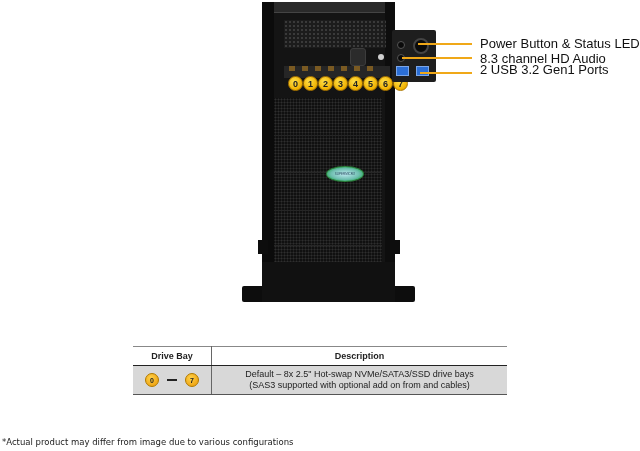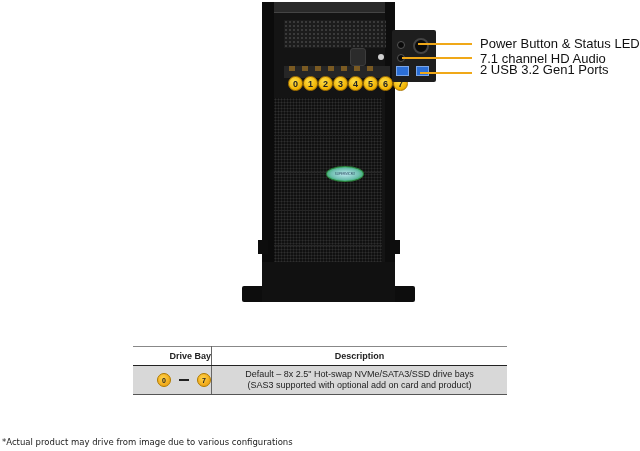--- a/index.html
+++ b/index.html
@@ -33,21 +33,21 @@
   .foot{position:absolute;background:#0d0d0d;}
 
   
   .callout-line{position:absolute;height:2px;background:#f0a818;}
   .callout-text{position:absolute;left:480px;font-size:13px;color:#111;white-space:nowrap;line-height:14px;}
 
   
   table.bays{position:absolute;left:133px;top:346px;width:374px;border-collapse:collapse;font-size:9px;color:#222;}
   table.bays th{background:#ffffff;font-weight:bold;height:18px;border-top:1px solid #888;border-bottom:1.5px solid #222;padding:0;}
   table.bays td{background:#d8d8d8;height:28px;border-bottom:1.5px solid #555;padding:0;text-align:center;line-height:11px;}
-  table.bays th.c1,table.bays td.c1{width:78px;border-right:1px solid #666;text-align:right;}
+  table.bays th.c1,table.bays td.c1{width:78px;border-right:1px solid #666;}
   .tb-num{display:inline-flex;width:12px;height:12px;border-radius:50%;background:radial-gradient(circle at 40% 35%,#ffd24a,#f0a818 70%);
     border:1px solid #b07a00;font-size:7px;font-weight:bold;align-items:center;justify-content:center;vertical-align:middle;color:#222;}
   .tb-dash{display:inline-block;width:10px;height:2px;background:#222;vertical-align:middle;margin:0 8px;}
 
   .footnote{position:absolute;left:2px;top:437px;font-family:"DejaVu Sans",sans-serif;font-size:8.5px;color:#222;}
 </style>
 </head>
 <body>
 
 <div class="server">
@@ -96,36 +96,36 @@
 <div class="foot" style="left:258px;top:240px;width:10px;height:14px;"></div>
 <div class="foot" style="left:392px;top:240px;width:8px;height:14px;"></div>
 <div class="foot" style="left:242px;top:286px;width:30px;height:16px;border-radius:2px;"></div>
 <div class="foot" style="left:385px;top:286px;width:30px;height:16px;border-radius:2px;"></div>
 <div class="foot" style="left:262px;top:262px;width:133px;height:40px;background:#111;"></div>
 
 <div class="callout-line" style="left:418px;top:43px;width:54px;"></div>
 <div class="callout-line" style="left:402px;top:57px;width:70px;"></div>
 <div class="callout-line" style="left:420px;top:72px;width:52px;"></div>
 <div class="callout-text" style="top:37px">Power Button &amp; Status LEDs</div>
-<div class="callout-text" style="top:52px">7.1 channel HD Audio</div>
+<div class="callout-text" style="top:52px">8.3 channel HD Audio</div>
 <div class="callout-text" style="top:63px">2 USB 3.2 Gen1 Ports</div>
 
 <table class="bays">
   <thead>
     <tr>
       <th class="c1">Drive Bay</th>
       <th>Description</th>
     </tr>
   </thead>
   <tbody>
     <tr>
       <td class="c1">
         <span class="tb-num">0</span><span class="tb-dash"></span><span class="tb-num">7</span>
       </td>
       <td>
         <div>Default – 8x 2.5" Hot-swap NVMe/SATA3/SSD  drive bays</div>
-        <div>(SAS3 supported with optional add on card and product)</div>
+        <div>(SAS3 supported with optional add on from and cables)</div>
       </td>
     </tr>
   </tbody>
 </table>
 
-<div class="footnote">*Actual product may drive from image due to various configurations</div>
+<div class="footnote">*Actual product may differ from image due to various configurations</div>
 
 </body></html>

